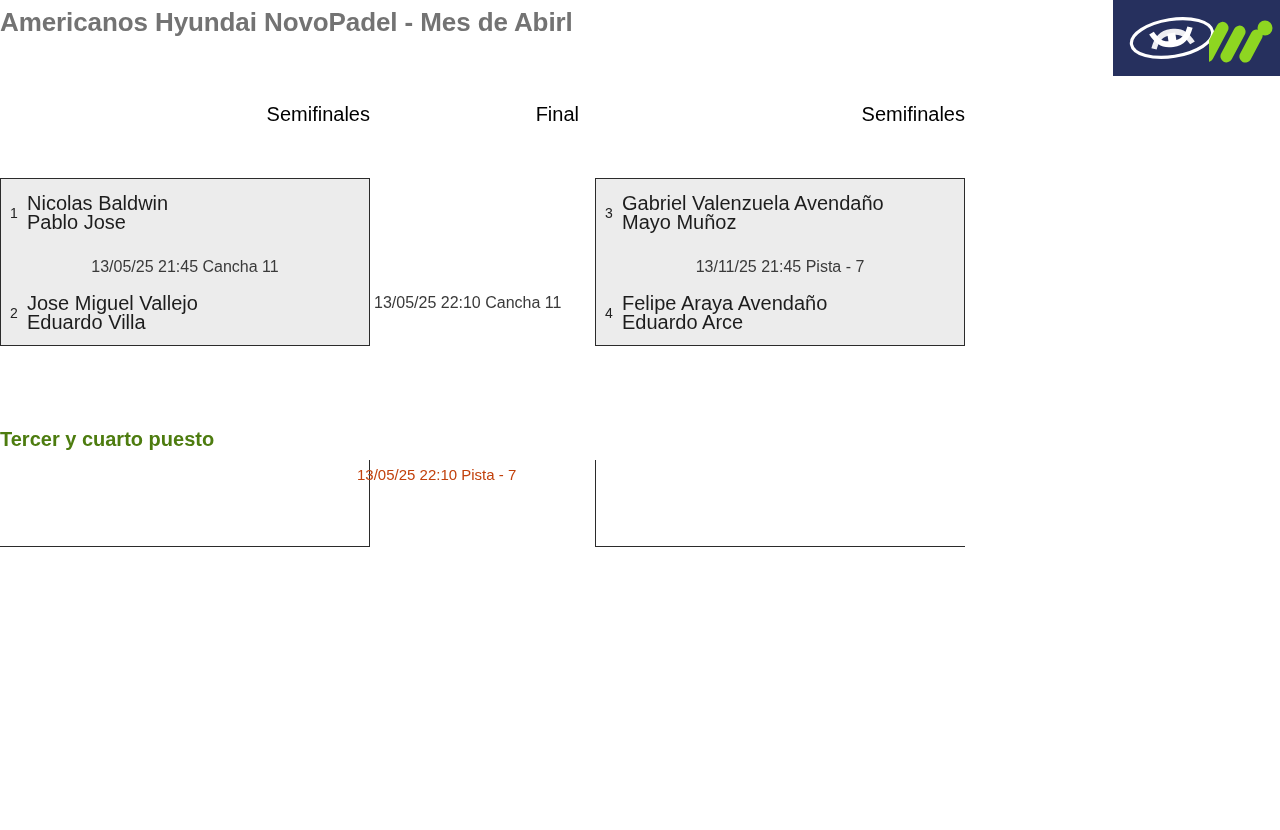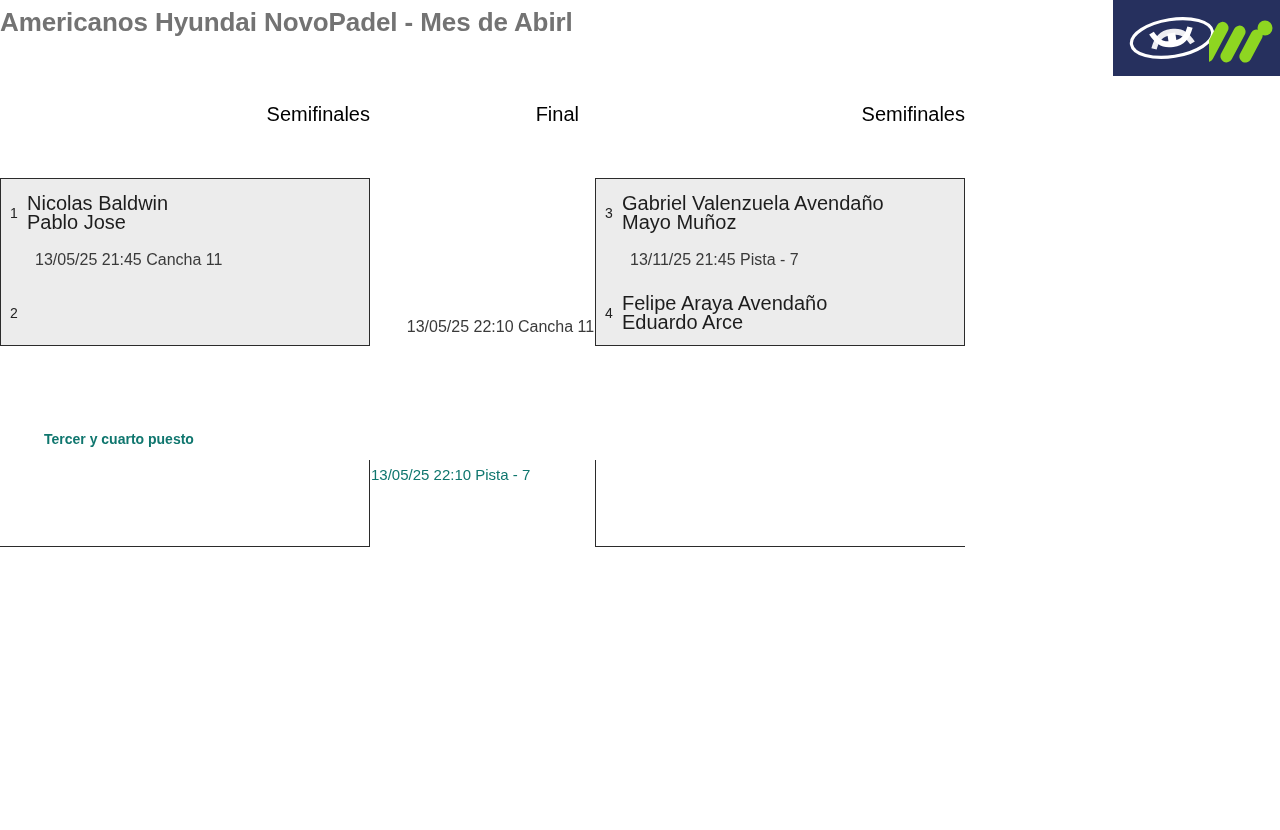--- a/index.html
+++ b/index.html
@@ -132,62 +132,59 @@
   .player-name {
     font-size: 20px;
     line-height: 19px;
     color: #1d1d1d;
     white-space: nowrap;
   }
 
   .match-meta {
     position: absolute;
     left: 0;
-    top: 72px;
+    top: 79px;
+    width: 100%;
+    text-align: center;
+    font-size: 16px;
+    color: #3a3a3a;
+  }
+
+  
+  #final-slot {
+    position: absolute;
+    left: 370px;
+    top: 42px;
+    width: 225px;
+    height: 168px;
+  }
+  #final-meta {
+    position: absolute;
+    left: 4px;
+    top: 116px;
     width: 100%;
     text-align: left;
     font-size: 16px;
     color: #3a3a3a;
-    margin-left: 34px;
-  }
-
-  
-  #final-slot {
-    position: absolute;
-    left: 370px;
-    top: 42px;
-    width: 225px;
-    height: 168px;
-  }
-  #final-meta {
-    position: absolute;
-    left: 18px;
-    top: 116px;
-    width: 100%;
-    text-align: center;
-    font-size: 16px;
-    color: #3a3a3a;
     white-space: nowrap;
-    margin-top: 24px;
   }
 
   
   #third-place-area {
     position: absolute;
     left: 0;
     top: 428px;
     width: 1000px;
   }
   #third-place-title {
-    font-size: 14px;
+    font-size: 20px;
     font-weight: bold;
-    color: #0f766e;
+    color: #4d7c0f;
     line-height: 22px;
     margin: 0 0 10px 0;
-    padding-left: 44px;
   }
   #third-place-row {
     position: relative;
     height: 87px;
   }
   .tp-box {
     position: absolute;
     top: 0;
     height: 87px;
   }
@@ -198,24 +195,24 @@
     border-bottom: 1px solid #2b2b2b;
   }
   #tp-box-right {
     left: 595px;
     width: 370px;
     border-left: 1px solid #2b2b2b;
     border-bottom: 1px solid #2b2b2b;
   }
   #tp-meta {
     position: absolute;
-    left: 371px;
+    left: 357px;
     top: 6px;
     font-size: 15px;
-    color: #0f766e;
+    color: #c2410c;
     white-space: nowrap;
   }
   .empty-slot { width: 100%; height: 100%; }
 </style>
 </head>
 <body>
 
 <div id="header-area">
 
   <div id="title-block">
@@ -260,20 +257,24 @@
         <div class="players">
           <div class="player-name">Nicolas Baldwin</div>
           <div class="player-name">Pablo Jose</div>
         </div>
       </div>
 
       <div class="match-meta">13/05/25 21:45 Cancha 11</div>
 
       <div class="team team-bottom">
         <div class="seed">2</div>
+        <div class="players">
+          <div class="player-name">Jose Miguel Vallejo</div>
+          <div class="player-name">Eduardo Villa</div>
+        </div>
       </div>
     </div>
 
     <div id="final-slot">
       <div id="final-meta">13/05/25 22:10 Cancha 11</div>
     </div>
 
     <div class="match-box" id="match-box-right">
 
       <div class="team team-top">

